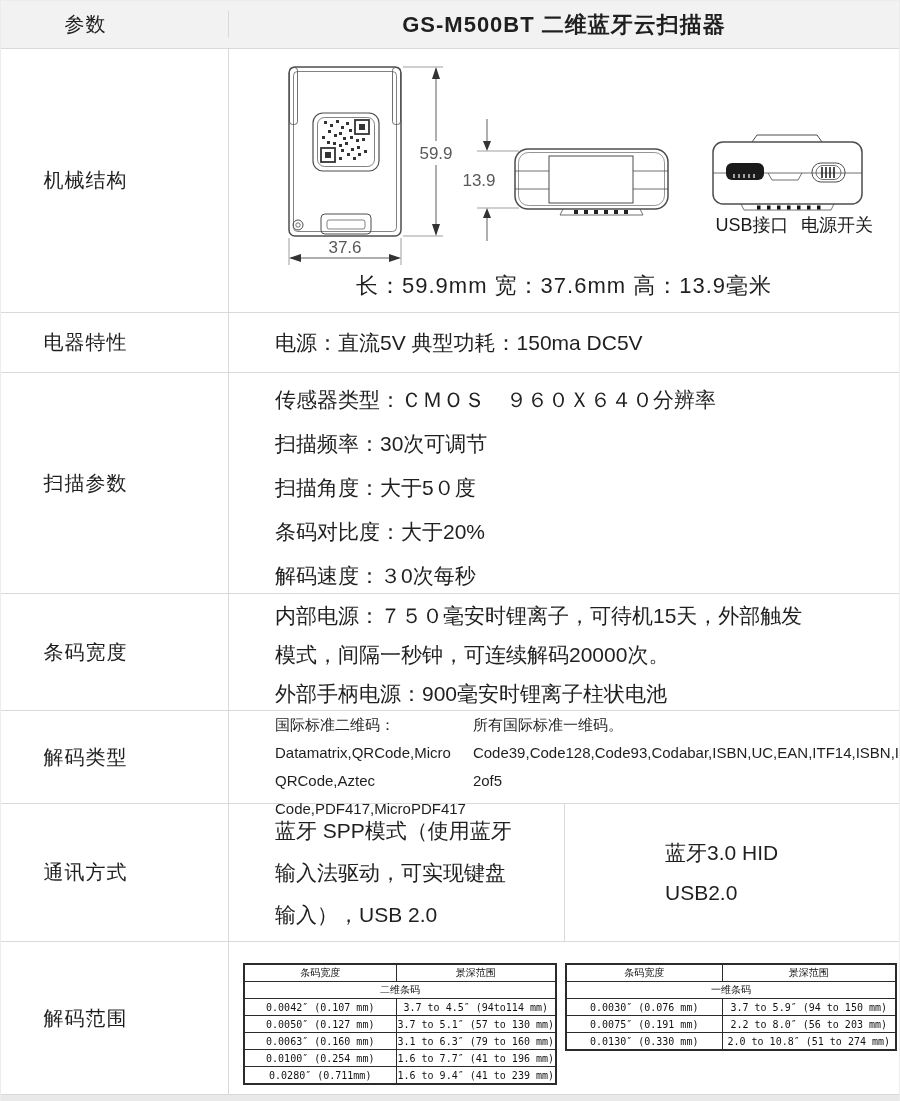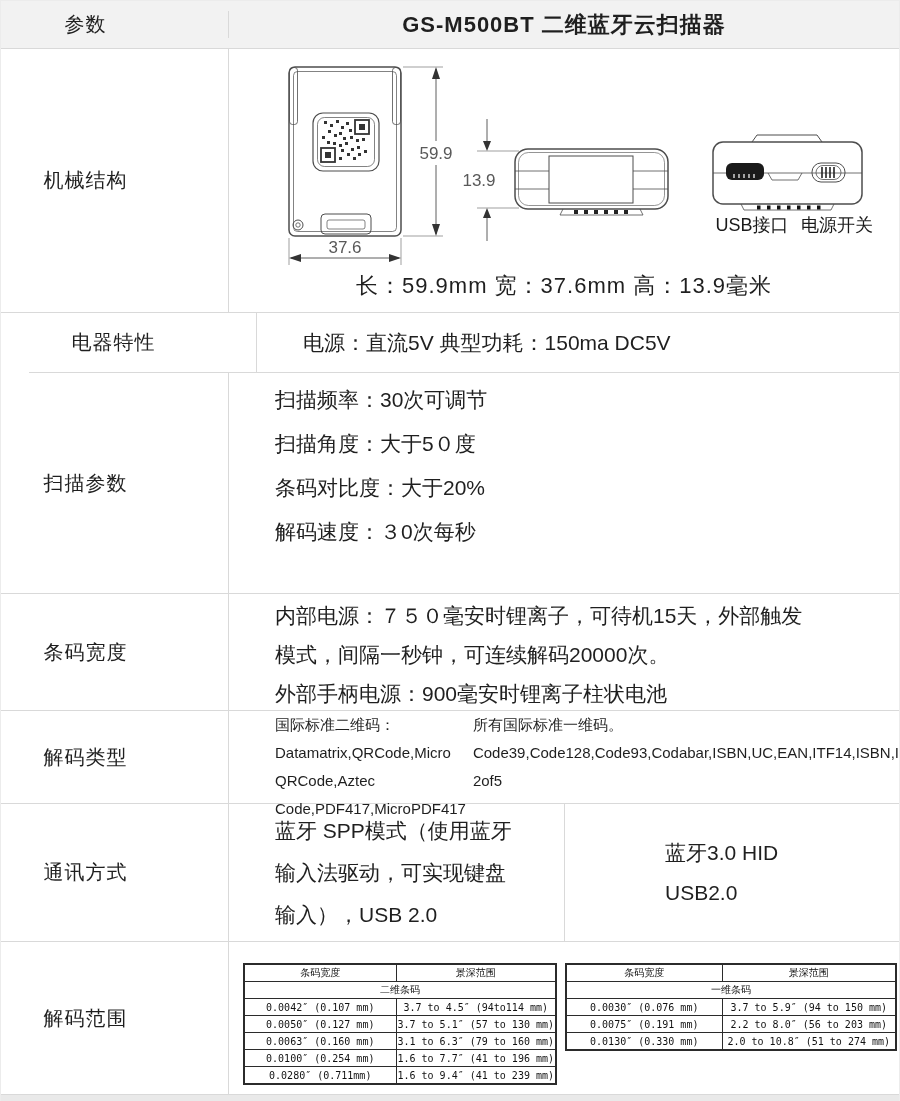--- a/index.html
+++ b/index.html
@@ -22,21 +22,21 @@
   .r-header .content{display:flex;align-items:center;justify-content:center;}
   .title{font-size:22px;font-weight:bold;letter-spacing:1px;}
 
   .r-mech{height:264px;}
   .mech-svg{position:absolute;left:0;top:0;}
   .mech-caption{
     position:absolute;left:0;right:0;top:222px;text-align:center;
     font-size:22px;font-weight:500;letter-spacing:1px;
   }
 
-  .r-elec{height:60px;margin-left:28px;}
+  .r-elec{height:60px;}
   .elec-content{display:flex;align-items:center;padding-left:46px;font-size:21px;}
 
   .r-scan{height:221px;}
   .scan-lines{padding:5px 0 0 46px;font-size:21px;line-height:44px;}
 
   .r-power{height:117px;}
   .power-lines{padding:2px 0 0 46px;font-size:21px;line-height:39px;}
 
   .r-dtype{height:93px;}
   .dtype-lines{height:100%;display:flex;justify-content:center;
@@ -215,20 +215,21 @@
 
   <div class="row r-elec">
     <div class="label-cell">电器特性</div>
     <div class="content elec-content">电源：直流5V  典型功耗：150ma DC5V</div>
   </div>
 
   <div class="row r-scan">
     <div class="label-cell">扫描参数</div>
     <div class="content">
       <div class="scan-lines">
+        <div>传感器类型：ＣＭＯＳ　９６０Ｘ６４０分辨率</div>
         <div>扫描频率：30次可调节</div>
         <div>扫描角度：大于5０度</div>
         <div>条码对比度：大于20%</div>
         <div>解码速度：３0次每秒</div>
       </div>
     </div>
   </div>
 
   <div class="row r-power">
     <div class="label-cell">条码宽度</div>

